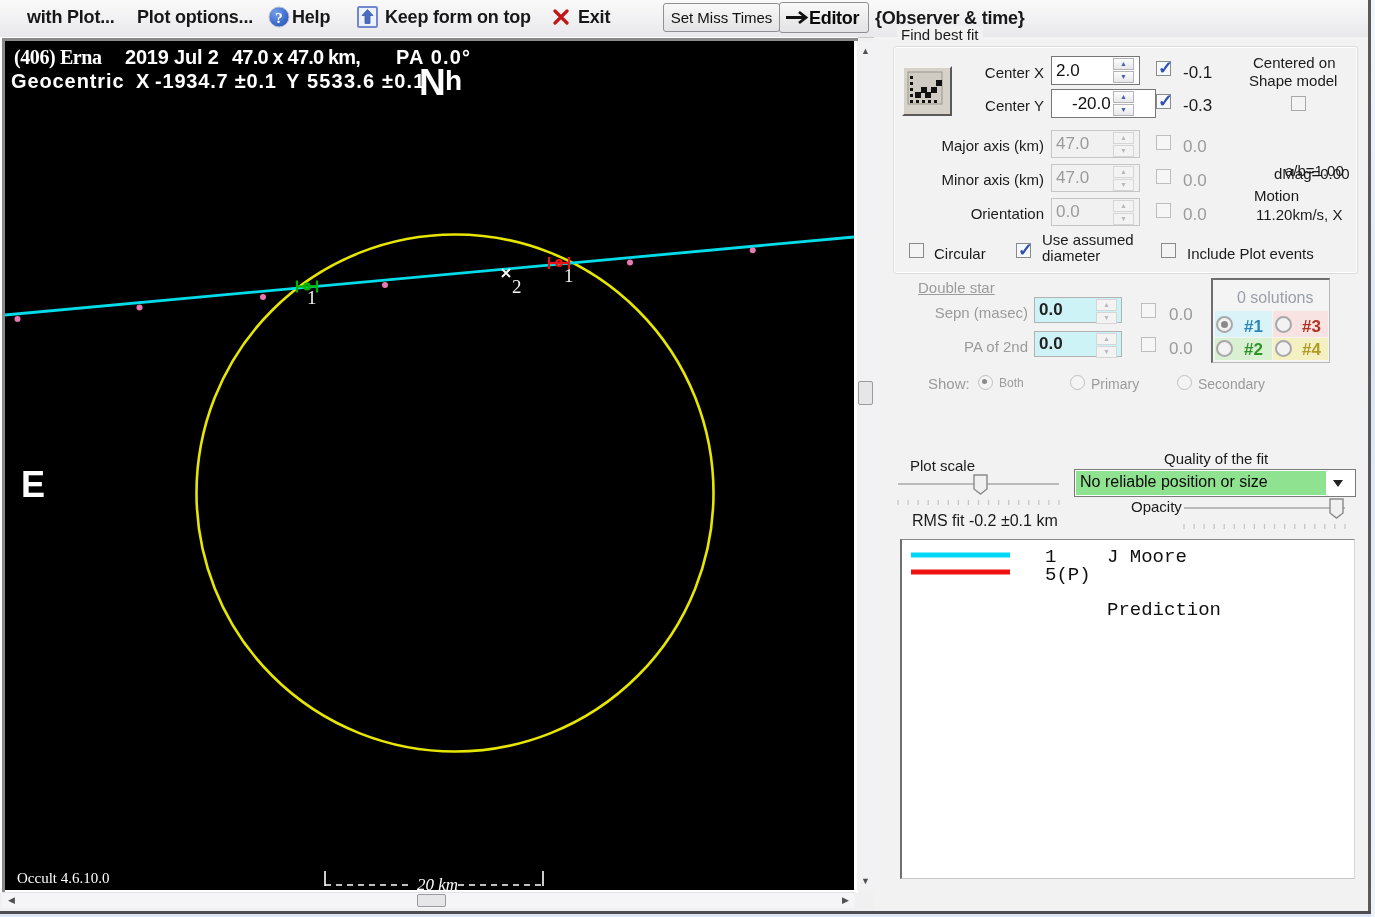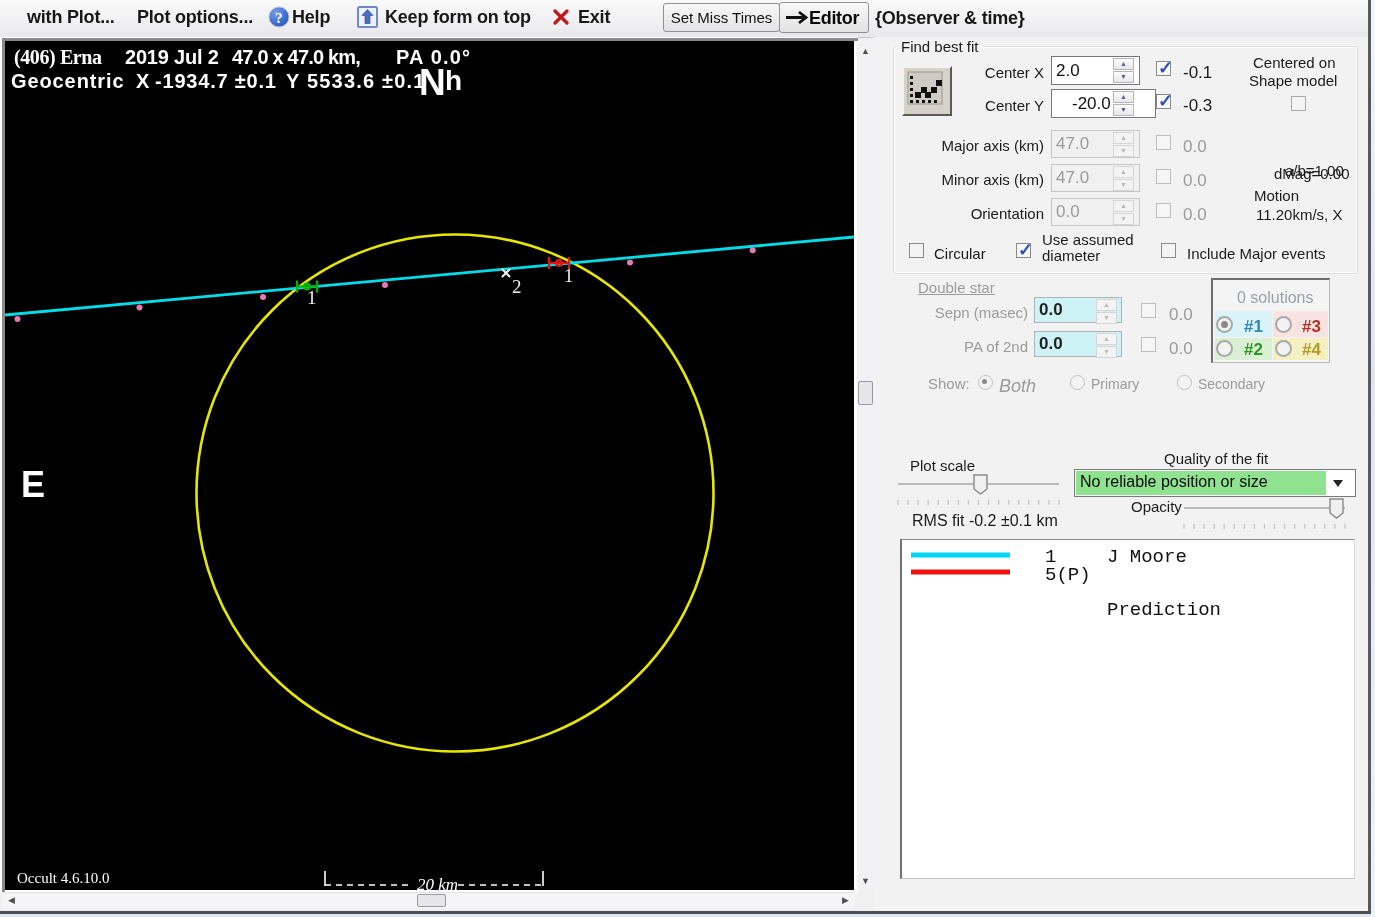--- a/index.html
+++ b/index.html
@@ -154,21 +154,21 @@
 </div>
 <div id="hsb" class="abs">
   <div class="sbarrow" style="left:6px;top:3px;">◀</div>
   <div class="sbarrow" style="right:6px;top:3px;">▶</div>
   <div class="thumb" style="left:415px;top:1px;width:27px;height:11px;"></div>
 </div>
 
 <div id="panel" class="abs"></div>
 
 <div class="groupbox" style="left:893px;top:46px;width:463px;height:226px;"></div>
-<div class="lbl" style="left:897px;top:38px;background:#f2f2f2;padding:0 4px;">Find best fit</div>
+<div class="lbl" style="left:897px;top:26px;background:#f2f2f2;padding:0 4px;">Find best fit</div>
 
 <div class="abs" style="left:902px;top:66px;width:46px;height:46px;background:#d6d2ca;
      border-top:2px solid #f4f3f0;border-left:2px solid #f4f3f0;border-right:2px solid #5a5a5a;border-bottom:2px solid #5a5a5a;">
   <svg width="42" height="42" viewBox="0 0 42 42">
     <rect x="4" y="4" width="34" height="32" fill="#d0ccc4" stroke="#9a968e"></rect>
     <g fill="#111">
       <rect x="6" y="8" width="3" height="3"></rect>
         <rect x="6" y="14" width="3" height="3"></rect>
       <rect x="6" y="20" width="3" height="3"></rect>
         <rect x="6" y="26" width="3" height="3"></rect>
@@ -240,21 +240,21 @@
 <div class="glbl" style="left:1183px;top:205px;font-size:17px;">0.0</div>
 <div class="lbl" style="left:1256px;top:206px;">11.20km/s, X</div>
 
 <div class="cb" style="left:909px;top:243px;background:#f4f4f4;"></div>
 <div class="lbl" style="left:934px;top:245px;">Circular</div>
 <div class="cb" style="left:1016px;top:243px;"></div>
 <div class="chk" style="left:1018px;top:244px;">✓</div>
 <div class="lbl" style="left:1042px;top:231px;">Use assumed</div>
 <div class="lbl" style="left:1042px;top:247px;">diameter</div>
 <div class="cb" style="left:1161px;top:243px;background:#f4f4f4;"></div>
-<div class="lbl" style="left:1187px;top:245px;">Include Major events</div>
+<div class="lbl" style="left:1187px;top:245px;">Include Plot events</div>
 
 <div class="glbl" style="left:918px;top:279px;text-decoration:underline;">Double star</div>
 <div class="glbl" style="left:929px;top:304px;width:99px;text-align:right;">Sepn (masec)</div>
 <div class="inpc" style="left:1034px;top:297px;width:82px;height:24px;line-height:24px;padding-left:4px;">0.0</div>
 <div class="spin spind" style="left:1096px;top:299px;">
     <div>▲</div>
     <div>▼</div>
   </div>
 <div class="cbd" style="left:1141px;top:303px;"></div>
 <div class="glbl" style="left:1169px;top:305px;font-size:17px;">0.0</div>
@@ -280,21 +280,21 @@
 <div class="sradio" style="left:1275px;top:316px;"></div>
 <div class="snum" style="left:1302px;top:317px;color:#b03224;">#3</div>
 <div class="sradio" style="left:1216px;top:340px;"></div>
 <div class="snum" style="left:1244px;top:340px;color:#2c9428;">#2</div>
 <div class="sradio" style="left:1275px;top:340px;"></div>
 <div class="snum" style="left:1302px;top:340px;color:#af9c26;">#4</div>
 
 <div class="glbl" style="left:928px;top:375px;">Show:</div>
 <div class="radiod" style="left:978px;top:375px;"></div>
 <div class="rdot" style="left:982px;top:379px;background:#8a8a8a;"></div>
-<div class="glbl" style="left:999px;top:376px;font-size:18px;font-style:italic;">Both</div>
+<div class="glbl" style="left:999px;top:376px;font-size:12px;">Both</div>
 <div class="radiod" style="left:1070px;top:375px;"></div>
 <div class="glbl" style="left:1091px;top:376px;font-size:14px;">Primary</div>
 <div class="radiod" style="left:1177px;top:375px;"></div>
 <div class="glbl" style="left:1198px;top:376px;font-size:14px;">Secondary</div>
 
 <div class="lbl" style="left:910px;top:457px;">Plot scale</div>
 <svg class="abs" style="left:896px;top:472px;" width="165" height="36" viewBox="0 0 165 36">
   <line x1="2" y1="12" x2="163" y2="12" stroke="#a8a8a8" stroke-width="1.6"></line>
   <g stroke="#c6c6c6" stroke-width="1.3">
     <line x1="2.0" y1="28" x2="2.0" y2="33"></line>

